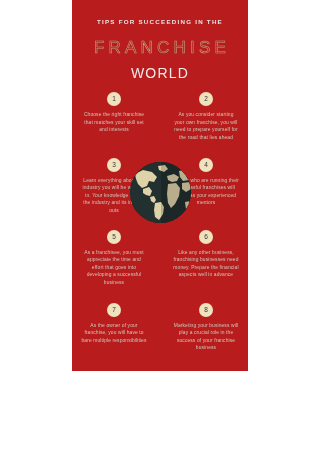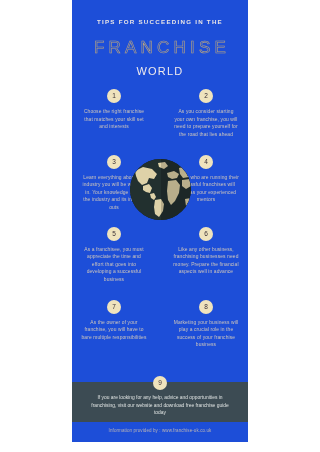--- a/index.html
+++ b/index.html
@@ -10,22 +10,22 @@
     height: 452px;
     overflow: hidden;
     font-family: "Liberation Sans", sans-serif;
   }
 
   #infographic {
     position: absolute;
     left: 72px;
     top: 0px;
     width: 176px;
-    height: 442px;
-    background: #1d4ed8;
+    height: 371px;
+    background: #b91c1c;
     overflow: hidden;
   }
 
   
   .header {
     padding-top: 19px;
     text-align: center;
   }
   .kicker {
     font-size: 6.2px;
@@ -48,21 +48,21 @@
     letter-spacing: 4.2px;
     color: transparent;
     -webkit-text-stroke: 0.6px #b9a47e;
     text-shadow: 0 0 0 transparent;
     line-height: 1;
     white-space: nowrap;
     padding-left: 4px;
   }
   .world {
     margin-top: 8px;
-    font-size: 11px;
+    font-size: 14px;
     font-weight: 400;
     letter-spacing: 1.2px;
     color: #efeaec;
     line-height: 1;
   }
 
   
   .tips {
     position: relative;
     margin-top: 12px;

